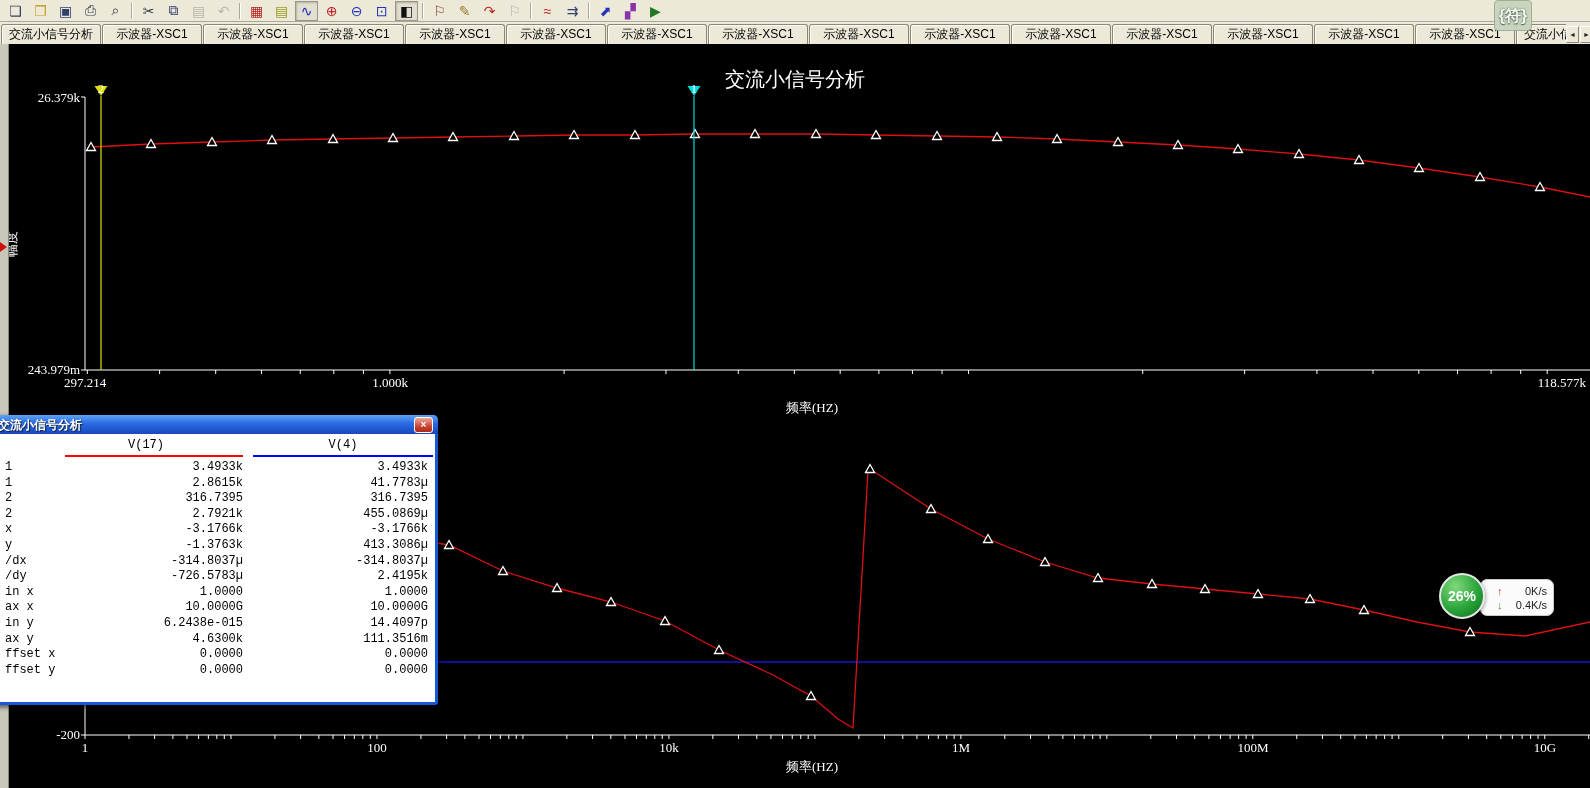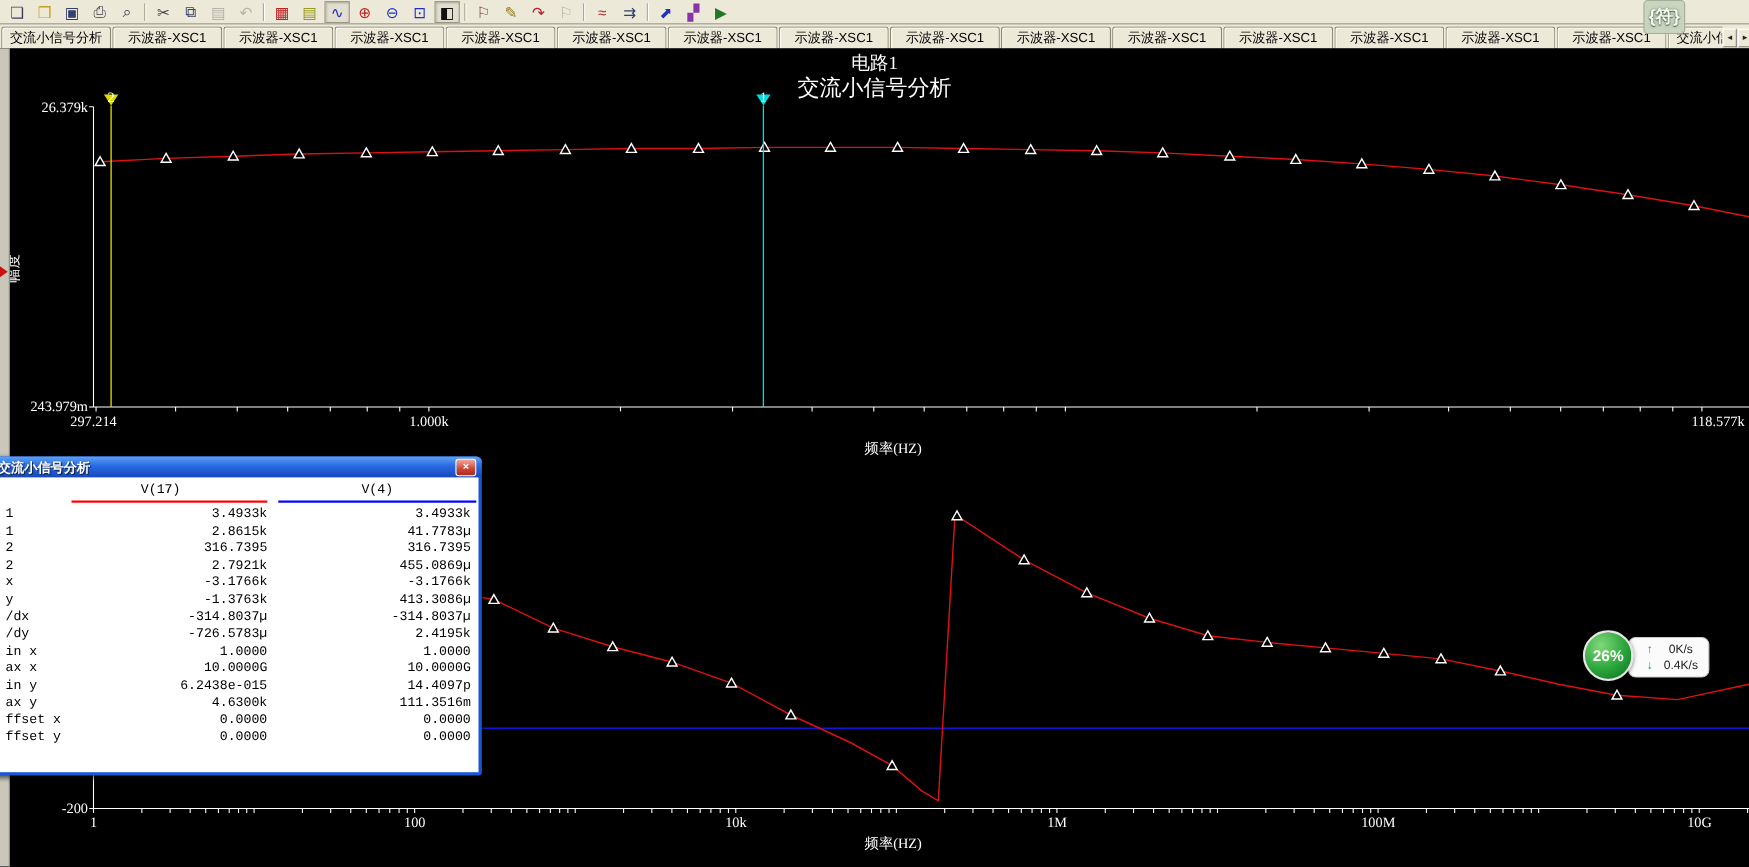--- a/index.html
+++ b/index.html
@@ -57,21 +57,21 @@
   .crow .rl{position:absolute;left:12px;}
   .crow .rv1{position:absolute;right:192px;}
   .crow .rv2{position:absolute;right:7px;}
   
   #net-overlay{position:absolute;left:1439px;top:573px;width:116px;height:48px;}
   #net-pill{position:absolute;left:41px;top:6px;width:74px;height:37px;background:#fbfbfb;
             border:1px solid #c9c9c9;border-radius:7px;box-shadow:0 1px 3px rgba(0,0,0,.45);
             display:flex;flex-direction:column;justify-content:center;padding:0 6px 0 16px;box-sizing:border-box;}
   .net-row{display:flex;align-items:center;font-size:11px;color:#222;height:14px;}
   .net-row .arr{width:12px;font-weight:bold;font-size:11px;}
-  .net-row .val{flex:1;text-align:center;}
+  .net-row .val{flex:1;text-align:right;}
   #net-circle{position:absolute;left:0;top:0;width:46px;height:46px;border-radius:50%;
               background:radial-gradient(circle at 34% 28%,#7fd97a,#2aa43a 55%,#0d7220 95%);
               border:2px solid #e6e6e6;box-sizing:border-box;box-shadow:0 1px 4px rgba(0,0,0,.5);
               color:#fff;font-size:14px;font-weight:bold;display:flex;align-items:center;justify-content:center;}
   
   #ime-badge{position:absolute;left:1494px;top:0;width:38px;height:31px;border-radius:4px;
              background:rgba(198,210,188,.92);border:1px solid #9fae97;box-sizing:border-box;
              color:#f6faf0;font-size:16px;font-weight:bold;text-align:center;line-height:29px;
              text-shadow:0 0 2px #4c6050, 0 1px 1px #4c6050;}
 </style>
@@ -329,21 +329,20 @@
         <path d="M 1098 529.5 L 1102.5 537.5 L 1093.5 537.5 Z" fill="#000" stroke="#fff" stroke-width="1.3"></path>
         <path d="M 1152 535.5 L 1156.5 543.5 L 1147.5 543.5 Z" fill="#000" stroke="#fff" stroke-width="1.3"></path>
         <path d="M 1205 540.5 L 1209.5 548.5 L 1200.5 548.5 Z" fill="#000" stroke="#fff" stroke-width="1.3"></path>
         <path d="M 1258 545.5 L 1262.5 553.5 L 1253.5 553.5 Z" fill="#000" stroke="#fff" stroke-width="1.3"></path>
         <path d="M 1310 550.5 L 1314.5 558.5 L 1305.5 558.5 Z" fill="#000" stroke="#fff" stroke-width="1.3"></path>
         <path d="M 1364 561.5 L 1368.5 569.5 L 1359.5 569.5 Z" fill="#000" stroke="#fff" stroke-width="1.3"></path>
         <path d="M 1470 583.5 L 1474.5 591.5 L 1465.5 591.5 Z" fill="#000" stroke="#fff" stroke-width="1.3"></path>
       </svg>
     <div id="left-strip"></div>
     <div id="edge-marker"></div>
-    <div id="plot-title">电路1</div>
     <div id="plot-subtitle">交流小信号分析</div>
   </div>
 
   <div id="cursor-window">
     <div id="cw-titlebar">
       <span id="cw-title">交流小信号分析</span>
       <div id="cw-close">×</div>
     </div>
     <div id="cw-body">
       <div class="cw-col-head" style="left:64px;width:178px;">V(17)</div>

